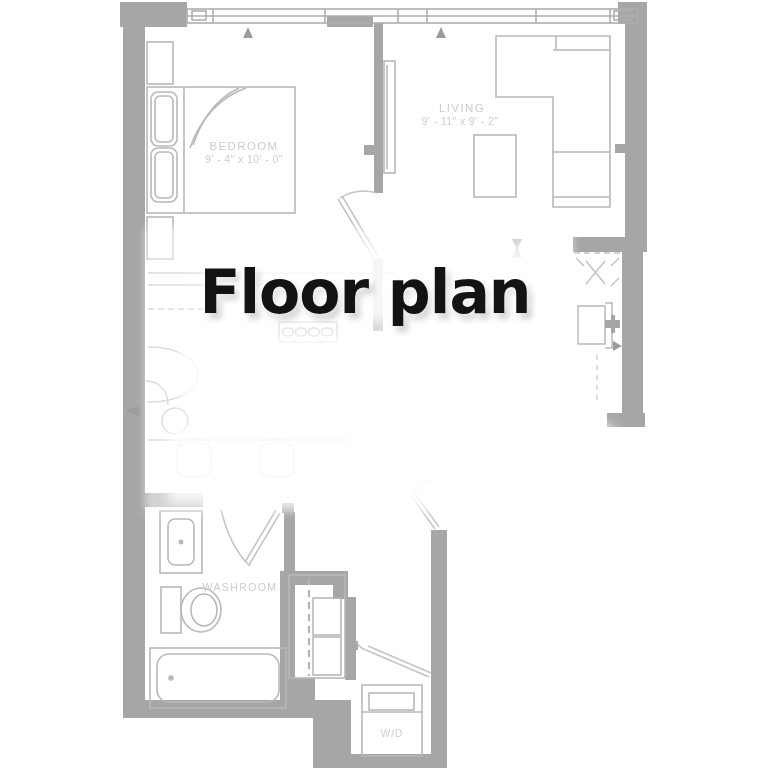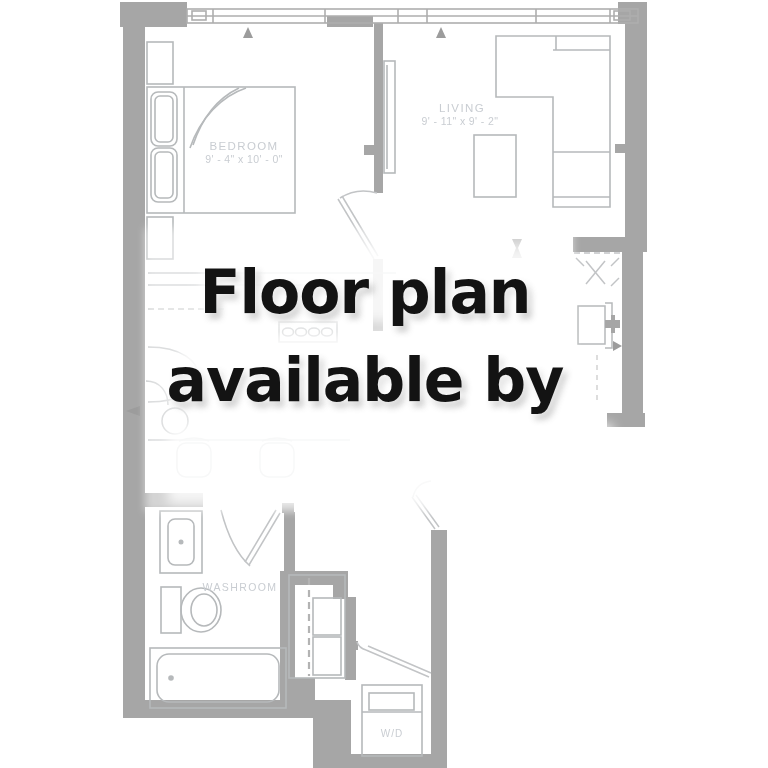--- a/index.html
+++ b/index.html
@@ -234,16 +234,15 @@
     </g>
   </svg>
 
   <div class="fade fade-wash"></div>
   <div class="fade fade-line1"></div>
   <div class="fade fade-line2"></div>
   <div class="fade fade-line3"></div>
 
   <div class="overlay-text">
     <div>Floor plan</div>
-    <div>available by</div>
   </div>
 
 </div>
 
 </body></html>

